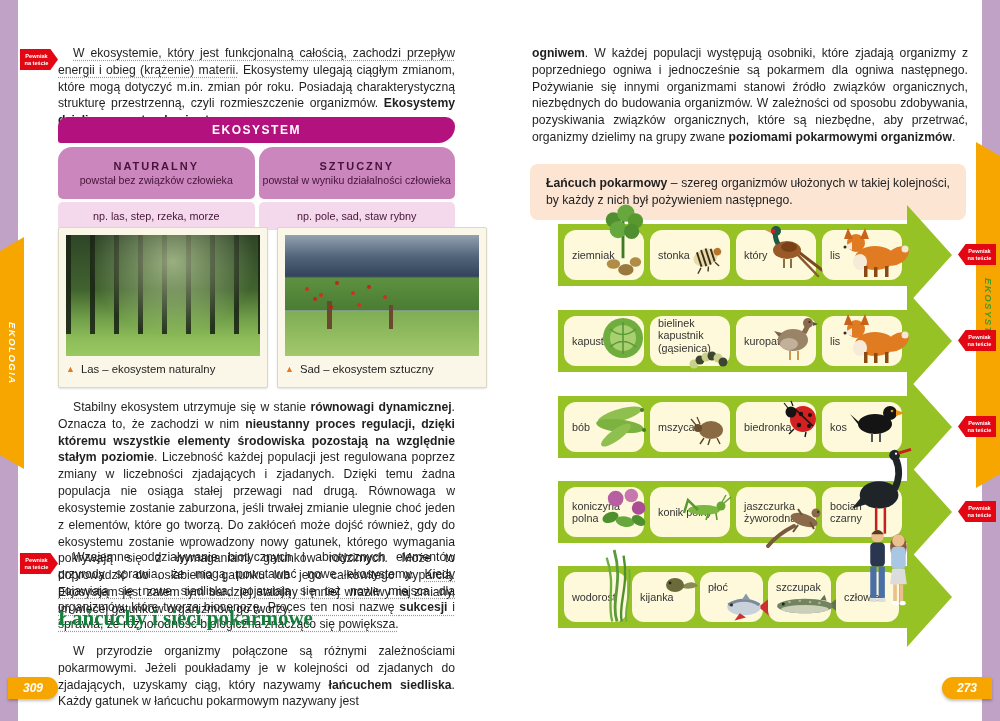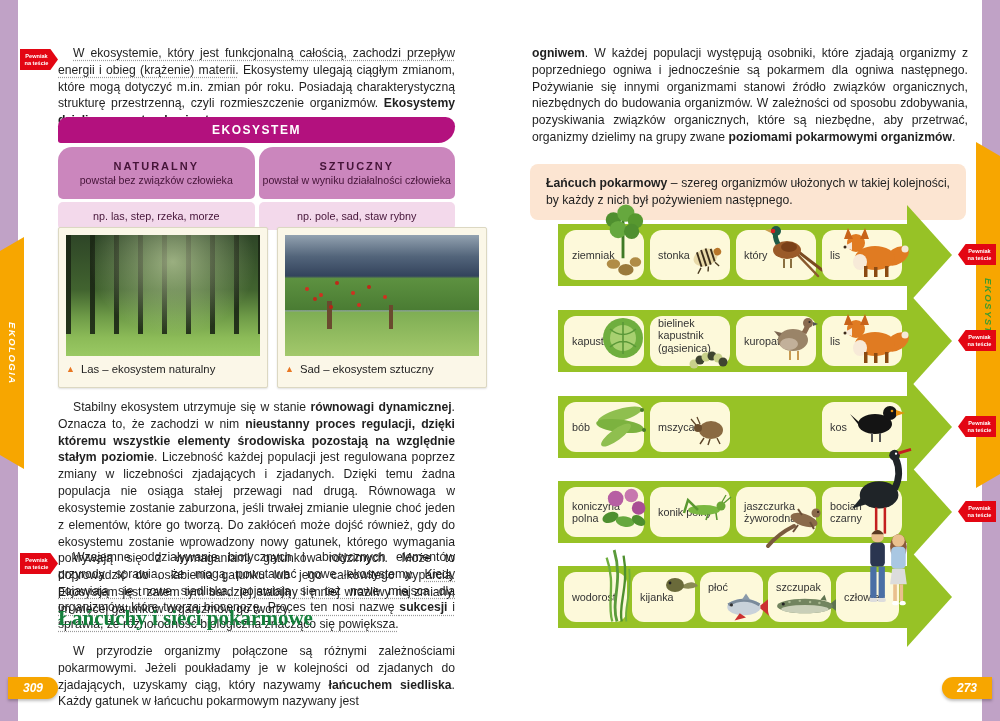--- a/index.html
+++ b/index.html
@@ -318,20 +318,36 @@
           <svg class="org-svg" style="right:2px;bottom:6px;width:38px;height:32px" viewBox="0 0 38 30">
             <ellipse cx="21" cy="15" rx="12" ry="9" fill="#8a6a42"></ellipse>
             <circle cx="8" cy="13" r="4" fill="#6a4e2e"></circle>
             <line x1="6" y1="10" x2="1" y2="4" stroke="#5a4226" stroke-width="1.2"></line>
             <line x1="10" y1="9" x2="7" y2="2" stroke="#5a4226" stroke-width="1.2"></line>
             <line x1="14" y1="23" x2="10" y2="29" stroke="#5a4226" stroke-width="1.4"></line>
             <line x1="20" y1="24" x2="18" y2="30" stroke="#5a4226" stroke-width="1.4"></line>
             <line x1="27" y1="23" x2="30" y2="29" stroke="#5a4226" stroke-width="1.4"></line>
           </svg>
         </div>
+        <div class="org-box" style="left:178px">
+          <span class="org-label">biedronka</span>
+          <svg class="org-svg" style="right:-4px;top:-4px;width:38px;height:40px" viewBox="0 0 38 38">
+            <circle cx="21" cy="20" r="13" fill="#d42020"></circle>
+            <circle cx="9" cy="13" r="5.5" fill="#141414"></circle>
+            <line x1="13" y1="10" x2="31" y2="27" stroke="#141414" stroke-width="1.6"></line>
+            <circle cx="19" cy="15" r="2.2" fill="#141414"></circle>
+              <circle cx="28" cy="16" r="2" fill="#141414"></circle>
+            <circle cx="17" cy="26" r="2.2" fill="#141414"></circle>
+              <circle cx="27" cy="27" r="2" fill="#141414"></circle>
+            <line x1="6" y1="9" x2="2" y2="4" stroke="#141414" stroke-width="1.2"></line>
+            <line x1="11" y1="7" x2="9" y2="2" stroke="#141414" stroke-width="1.2"></line>
+            <line x1="12" y1="30" x2="7" y2="35" stroke="#141414" stroke-width="1.4"></line>
+            <line x1="24" y1="33" x2="23" y2="38" stroke="#141414" stroke-width="1.4"></line>
+          </svg>
+        </div>
         <div class="org-box" style="left:264px">
           <span class="org-label">kos</span>
           <svg class="org-svg" style="right:-4px;top:-10px;width:56px;height:58px" viewBox="0 0 56 48">
             <ellipse cx="25" cy="27" rx="17" ry="10" fill="#141414"></ellipse>
             <circle cx="40" cy="16" r="7" fill="#141414"></circle>
             <polygon points="46,13 55,16 46,19" fill="#e8920e"></polygon>
             <circle cx="42" cy="14" r="1.3" fill="#e8920e"></circle>
             <polygon points="9,25 0,17 11,31" fill="#141414"></polygon>
             <line x1="22" y1="36" x2="22" y2="45" stroke="#555" stroke-width="2"></line>
             <line x1="30" y1="36" x2="30" y2="45" stroke="#555" stroke-width="2"></line>

